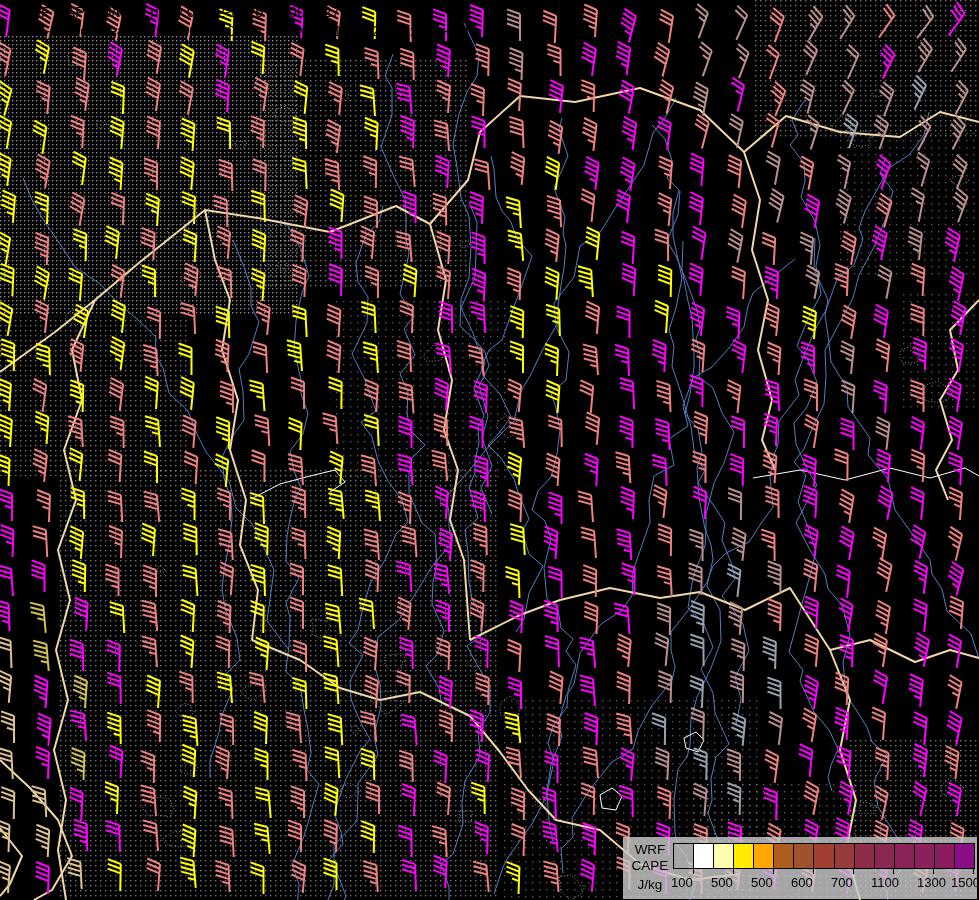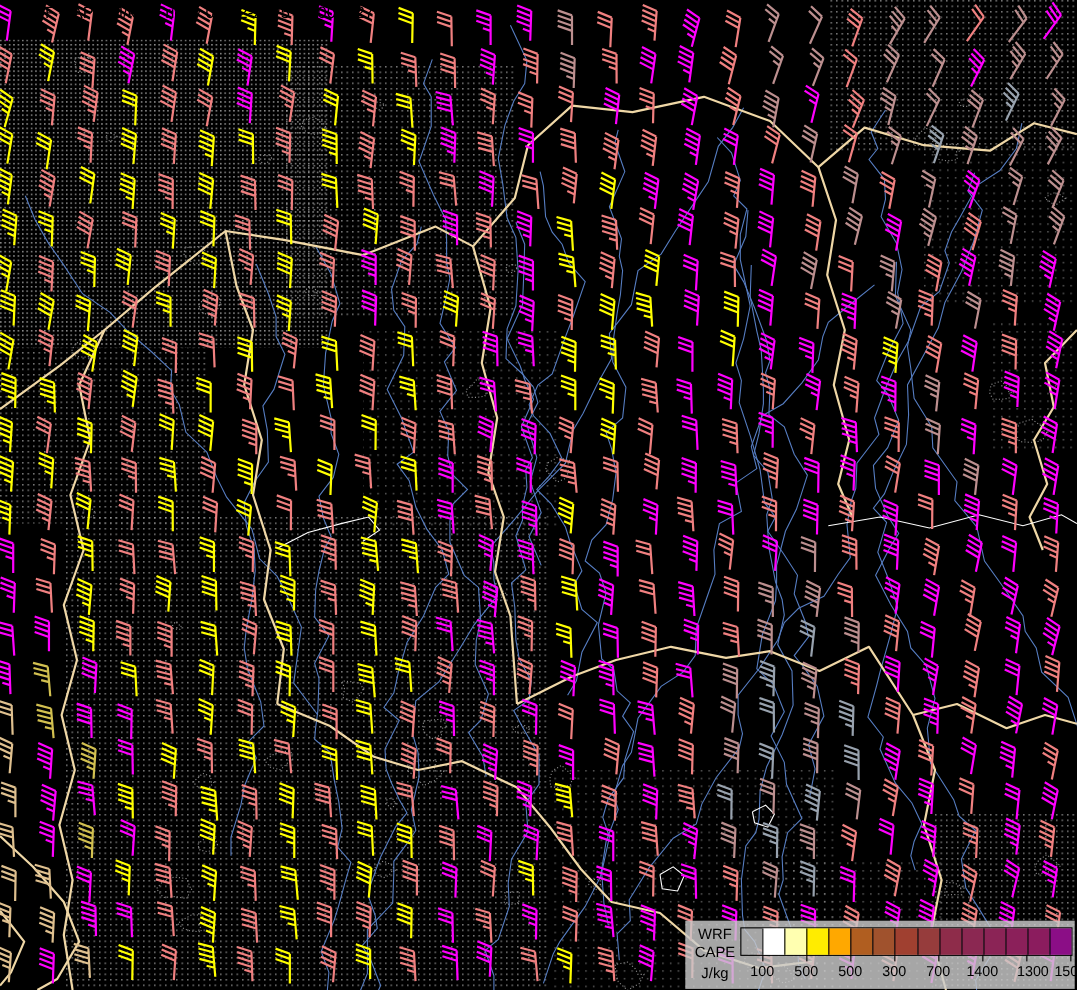--- a/index.html
+++ b/index.html
@@ -10,21 +10,21 @@
 ue               background:rgba(198,198,198,0.84);color:#000;padding:2px 0 0 16px;box-sizing:border-box;}
   #title-panel div{font-size:15px;line-height:19px;white-space:nowrap;}
   #legend-panel{position:absolute;left:623px;top:837px;z-index:5;width:354px;height:62px;
                background:rgba(203,203,203,0.82);}
   .leg-word{position:absolute;left:4px;width:46px;text-align:center;font-size:13.5px;color:#000;}
   #leg-bar{position:absolute;left:50px;top:6px;width:300px;height:24px;display:flex;
            border:1px solid #000;box-sizing:content-box;}
   .leg-cell{flex:1 1 0;border-left:1px solid #000;box-sizing:border-box;}
   .leg-cell:first-child{border-left:none;}
   .leg-tick{position:absolute;top:31px;width:1px;height:6px;background:#000;}
-  .leg-lab{position:absolute;top:38px;width:44px;margin-left:-22px;text-align:center;
+  .leg-lab{position:absolute;top:38px;width:44px;margin-left:-22px;
            font-size:13px;color:#000;}
 </style>
 </head>
 <body>
 
 <div id="frame">
   <svg id="mapsvg" width="979" height="900">
       <rect x="0" y="0" width="979" height="900" fill="#000000"></rect>
       <defs>
         <pattern id="st0" width="4" height="4" patternUnits="userSpaceOnUse">
@@ -2075,20 +2075,21 @@
           <path d="M0,0 L0,27 M0,0.0 L-13,-4.6 M0,4.7 L-13,0.1 M0,9.4 L-13,4.8 M0,14.1 L-13,9.5"></path>
         </g>
         <g transform="translate(957,865) rotate(7.4,0,13)" stroke="#FF00FF">
           <path d="M0,0 L0,27 M0,0.0 L-13,-4.6 M0,4.7 L-13,0.1 M0,9.4 L-13,4.8"></path>
         </g>
       </g>
     </svg>
 
   <div id="title-panel">
     <div>WRF CAPE (J/kg) Friday 05-12-2025 03:00 (+27h)</div>
+    <div>WRF Wind shear (m/s) 500/1000hPa Friday 05-12-2025 03:00 (+27h)</div>
   </div>
 
   <div id="legend-panel">
     <div class="leg-word" style="top:5px">WRF</div>
     <div class="leg-word" style="top:21px">CAPE</div>
     <div class="leg-word" style="top:40px">J/kg</div>
     <div id="leg-bar">
         <div class="leg-cell" style="background: transparent;"></div>
         <div class="leg-cell" style="background: rgb(255, 255, 255);"></div>
         <div class="leg-cell" style="background: rgb(255, 255, 176);"></div>
@@ -2106,24 +2107,24 @@
         <div class="leg-cell" style="background: rgb(139, 14, 134);"></div>
       </div>
     <div id="leg-ticks">
         <div class="leg-tick" style="left: 70px;"></div>
         <div class="leg-lab" style="left: 70px;">100</div>
         <div class="leg-tick" style="left: 110px;"></div>
         <div class="leg-lab" style="left: 110px;">500</div>
         <div class="leg-tick" style="left: 150px;"></div>
         <div class="leg-lab" style="left: 150px;">500</div>
         <div class="leg-tick" style="left: 190px;"></div>
-        <div class="leg-lab" style="left: 190px;">300</div>
+        <div class="leg-lab" style="left: 190px;">600</div>
         <div class="leg-tick" style="left: 230px;"></div>
         <div class="leg-lab" style="left: 230px;">700</div>
         <div class="leg-tick" style="left: 270px;"></div>
-        <div class="leg-lab" style="left: 270px;">1400</div>
+        <div class="leg-lab" style="left: 270px;">1100</div>
         <div class="leg-tick" style="left: 310px;"></div>
         <div class="leg-lab" style="left: 316px;">1300</div>
         <div class="leg-tick" style="left: 350px;"></div>
         <div class="leg-lab" style="left: 350px;">1500</div>
       </div>
   </div>
 </div>
 
 </body></html>

